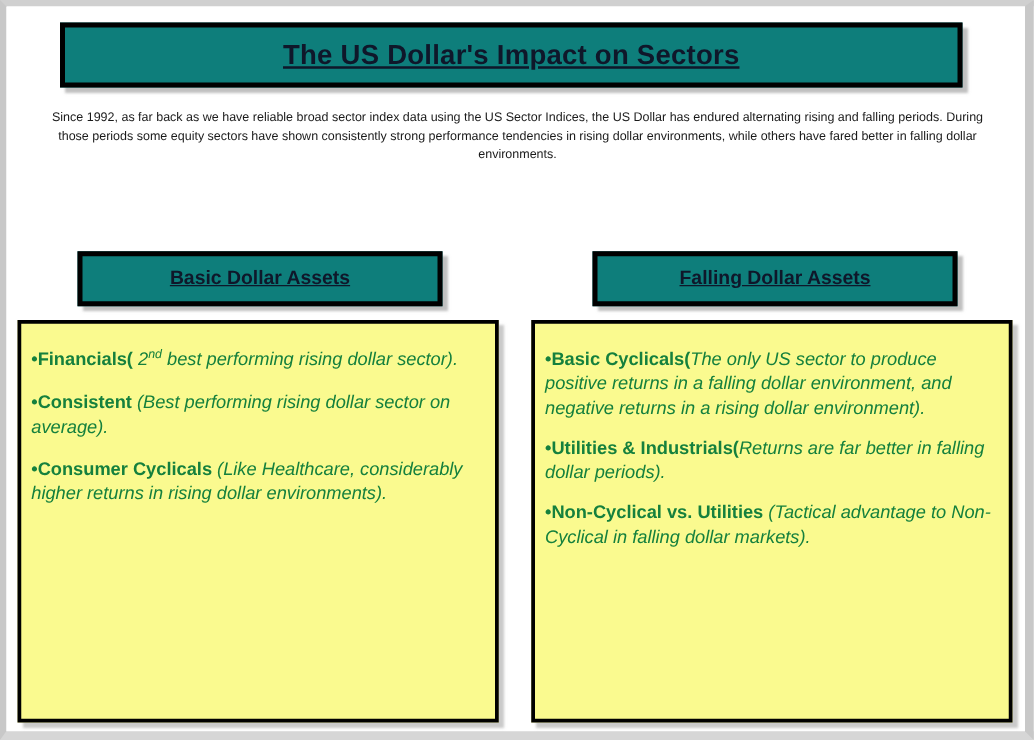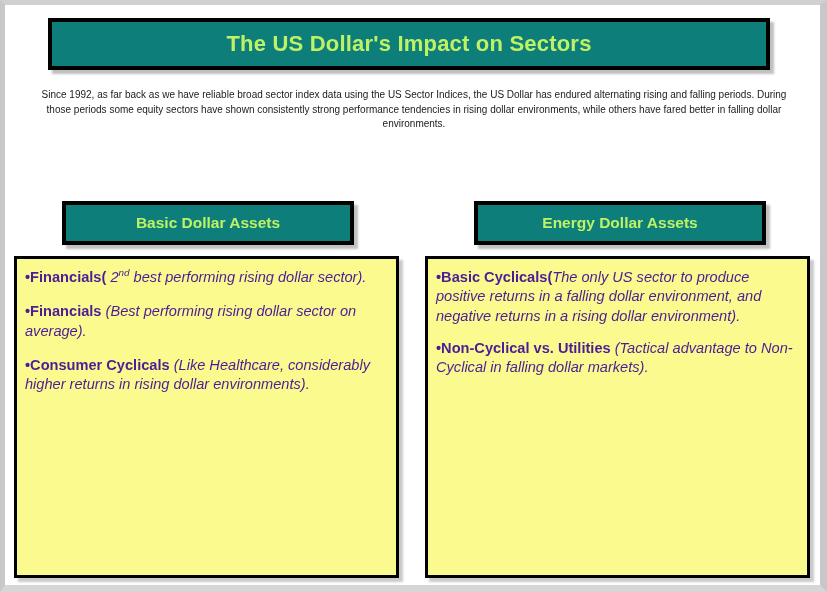--- a/index.html
+++ b/index.html
@@ -34,27 +34,28 @@
     width: 827px;
     height: 592px;
   }
 
   
   .teal-box {
     position: absolute;
     box-sizing: border-box;
     background: #0e7e7b;
     border: 4px solid #000000;
-    color: #bef264;
+    color: #0f172a;
     font-weight: bold;
     text-align: center;
     display: flex;
     align-items: center;
     justify-content: center;
     box-shadow: 4px 4px 2px rgba(140,140,140,0.55);
+    text-decoration: underline;
   }
 
   #title-banner {
     left: 48px;
     top: 18px;
     width: 722px;
     height: 52px;
     font-size: 22px;
     letter-spacing: 0.2px;
   }
@@ -85,22 +86,22 @@
     font-size: 15.5px;
   }
 
   
   .yellow-panel {
     position: absolute;
     box-sizing: border-box;
     background: #fafa8f;
     border: 3px solid #000000;
     box-shadow: 4px 4px 2px rgba(150,150,150,0.5);
-    padding: 9px 10px 8px 8px;
-    color: #4c1d95;
+    padding: 20px 10px 8px 8px;
+    color: #15803d;
     font-size: 14.6px;
     line-height: 1.32;
   }
   #rising-panel {
     left: 14px;
     top: 256px;
     width: 385px;
     height: 322px;
   }
   #falling-panel {
@@ -144,27 +145,28 @@
     <span>The US Dollar's Impact on Sectors</span>
   </div>
 
   <div id="intro-paragraph">Since 1992, as far back as we have reliable broad sector index data using the US Sector Indices, the US Dollar has endured alternating rising and falling periods. During those periods some equity sectors have shown consistently strong performance tendencies in rising dollar environments, while others have fared better in falling dollar environments.</div>
 
   <div class="teal-box" id="rising-header">
     <span>Basic Dollar Assets</span>
   </div>
 
   <div class="teal-box" id="falling-header">
-    <span>Energy Dollar Assets</span>
+    <span>Falling Dollar Assets</span>
   </div>
 
   <div class="yellow-panel" id="rising-panel">
       <p class="bullet-item"><span class="bullet-dot">•</span><span class="term">Financials(</span><span class="desc"> 2<sup>nd</sup> best performing rising dollar sector).</span></p>
-      <p class="bullet-item"><span class="bullet-dot">•</span><span class="term">Financials</span><span class="desc"> (Best performing rising  dollar sector on average).</span></p>
+      <p class="bullet-item"><span class="bullet-dot">•</span><span class="term">Consistent</span><span class="desc"> (Best performing rising  dollar sector on average).</span></p>
       <p class="bullet-item"><span class="bullet-dot">•</span><span class="term">Consumer Cyclicals</span><span class="desc"> (Like Healthcare, considerably higher returns in rising dollar environments).</span></p>
     </div>
 
   <div class="yellow-panel" id="falling-panel">
       <p class="bullet-item"><span class="bullet-dot">•</span><span class="term">Basic Cyclicals(</span><span class="desc">The only US sector to produce positive returns in a falling dollar environment, and negative returns in a rising dollar environment).</span></p>
+      <p class="bullet-item"><span class="bullet-dot">•</span><span class="term">Utilities &amp; Industrials(</span><span class="desc">Returns are far better in falling dollar periods).</span></p>
       <p class="bullet-item"><span class="bullet-dot">•</span><span class="term">Non-Cyclical vs. Utilities</span><span class="desc"> (Tactical advantage to Non-Cyclical in falling dollar markets).</span></p>
     </div>
 
 </div>
 
 </body></html>

